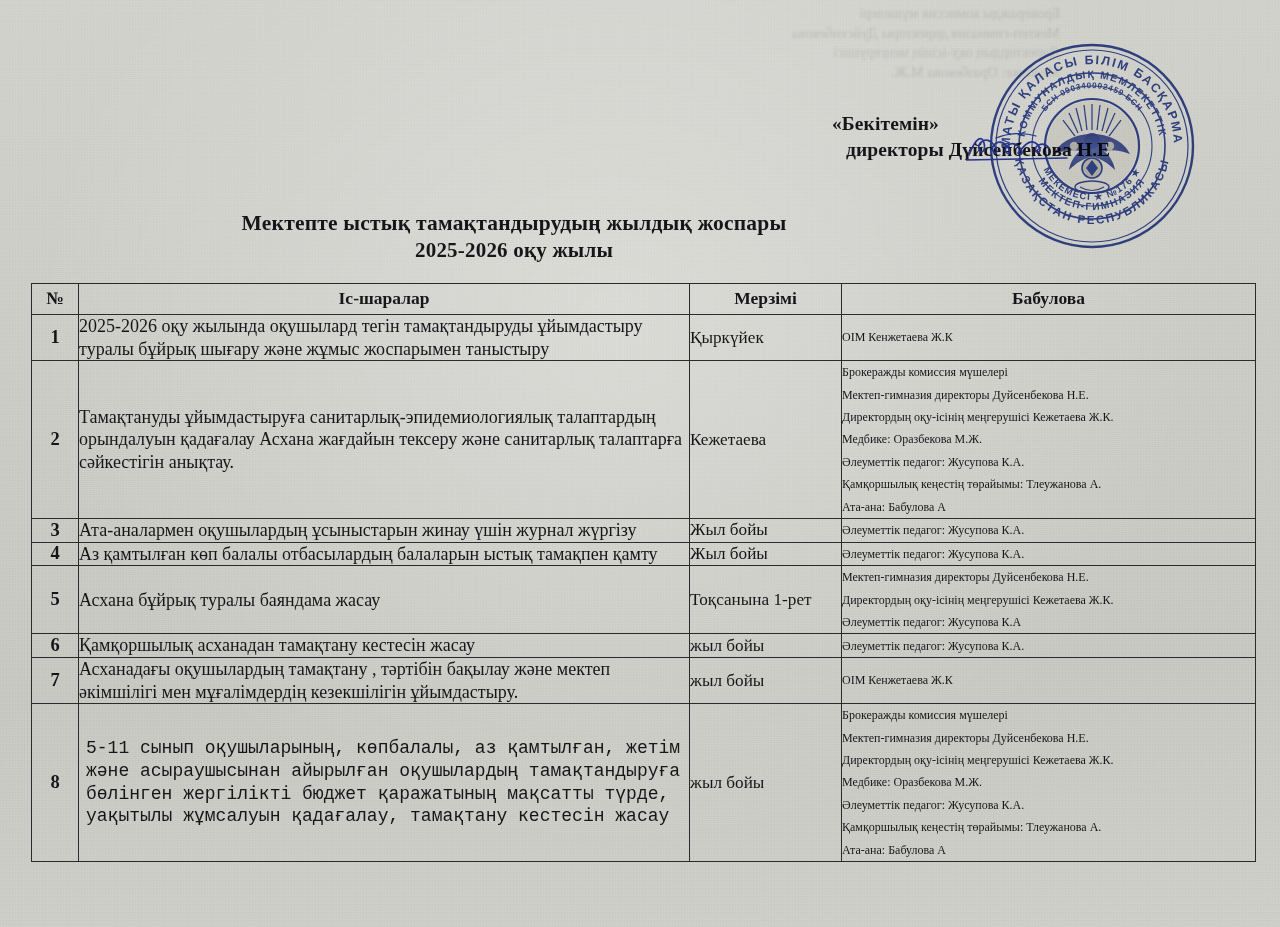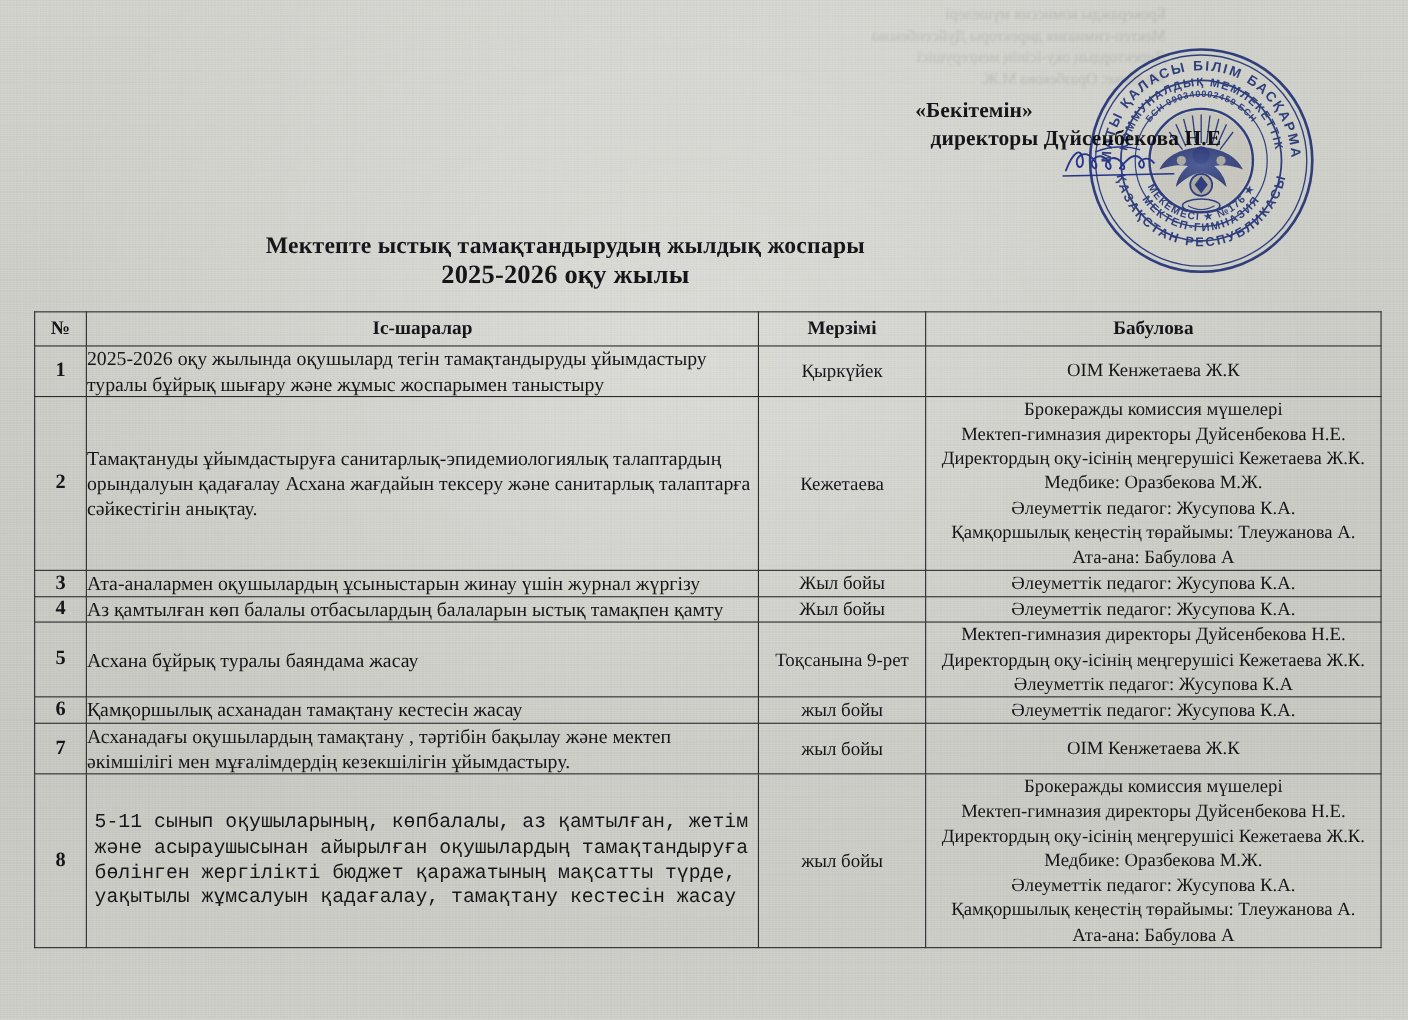--- a/index.html
+++ b/index.html
@@ -60,21 +60,21 @@
     position: absolute;
     left: 760px;
     top: 88px;
     width: 460px;
     font-weight: bold;
     font-size: 19.5px;
     line-height: 25.5px;
     letter-spacing: 0.1px;
     z-index: 4;
   }
-  .approval .ln1 { padding-left: 72px; }
+  .approval .ln1 { padding-left: 72px; margin-top: 23px; }
   .approval .ln2 { padding-left: 68px; }
   .approval .ln3 { padding-left: 86px; white-space: nowrap; }
 
   
   .stamp {
     position: absolute;
     left: 988px;
     top: 42px;
     width: 208px;
     height: 208px;
@@ -100,21 +100,21 @@
     position: absolute;
     left: 0;
     top: 210px;
     width: 1028px;
     text-align: center;
     font-weight: bold;
     font-size: 21.5px;
     line-height: 27px;
     letter-spacing: 0.2px;
   }
-  .doc-title .t2 { font-size: 24px; }
+  .doc-title .t2 { font-size: 21px; }
 
   
   .tbl-wrap {
     position: absolute;
     left: 31px;
     top: 283px;
     width: 1224px;
   }
   table.plan {
     border-collapse: collapse;
@@ -149,30 +149,30 @@
     font-size: 18.5px;
   }
   td.act {
     font-size: 18px;
     line-height: 22.6px;
     padding: 4px 6px 4px 7px;
     text-align: left;
     margin-left: 20px;
   }
   td.term {
-    text-align: center;
+    text-align: left;
     font-size: 17.2px;
     line-height: 22px;
     padding: 2px 3px;
   }
   td.resp {
-    font-size: 17px;
+    font-size: 12px;
     line-height: 22.4px;
     padding: 4px 6px 4px 8px;
-    text-align: center;
+    text-align: left;
     white-space: pre-line;
   }
   td.act.pad-lg { padding-left: 7px; font-family: Liberation Mono, monospace; }
 </style>
 </head>
 <body>
 
 <div class="paper"></div>
 
 <div class="sheet">
@@ -313,21 +313,21 @@
           </tr>
           <tr>
             <td class="num">4</td>
             <td class="act">Аз қамтылған көп балалы отбасылардың балаларын ыстық тамақпен қамту</td>
             <td class="term">Жыл бойы</td>
             <td class="resp">Әлеуметтік педагог: Жусупова К.А.</td>
           </tr>
           <tr>
             <td class="num">5</td>
             <td class="act">Асхана бұйрық туралы баяндама жасау</td>
-            <td class="term">Тоқсанына 9-рет</td>
+            <td class="term">Тоқсанына 1-рет</td>
             <td class="resp">Мектеп-гимназия директоры Дуйсенбекова Н.Е.
 Директордың оқу-ісінің меңгерушісі Кежетаева Ж.К.
 Әлеуметтік педагог: Жусупова К.А</td>
           </tr>
           <tr>
             <td class="num">6</td>
             <td class="act">Қамқоршылық асханадан тамақтану кестесін жасау</td>
             <td class="term">жыл бойы</td>
             <td class="resp">Әлеуметтік педагог: Жусупова К.А.</td>
           </tr>

